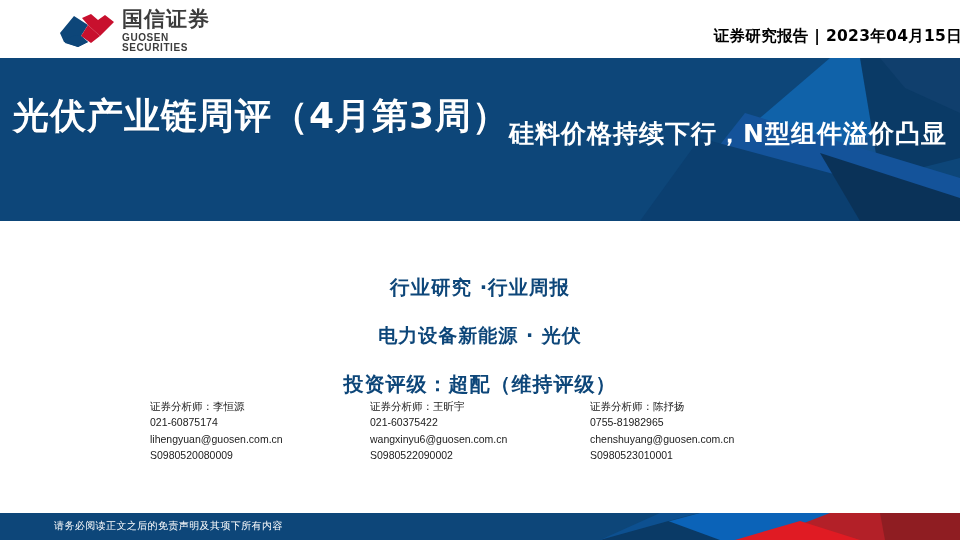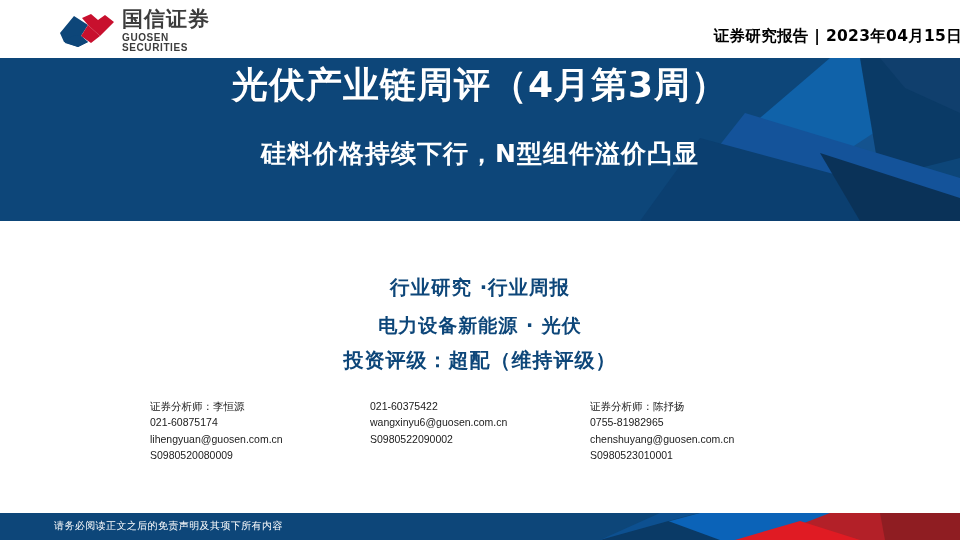--- a/index.html
+++ b/index.html
@@ -86,21 +86,21 @@
   .banner svg.deco {
     position: absolute;
     left: 0; top: 0;
     width: 960px; height: 163px;
   }
   .banner-titles {
     position: absolute;
     left: 0; top: 0;
     width: 960px; height: 116px;
     display: flex;
-    flex-direction: column;
+    flex-direction: row;
     align-items: center;
     justify-content: center;
     text-align: center;
   }
   .banner-title {
     font-size: 36px;
     font-weight: bold;
     color: #ffffff;
     letter-spacing: 1px;
     line-height: 1.1;
@@ -126,22 +126,22 @@
     width: 960px;
     text-align: center;
   }
   .mid-line {
     color: #0d4679;
     font-weight: bold;
     font-family: "DejaVu Sans", sans-serif;
     white-space: nowrap;
   }
   .mid-line-1 { font-size: 19.5px; letter-spacing: 1px; margin-top: 42px; }
-  .mid-line-2 { font-size: 19px; letter-spacing: 1px; margin-top: 12px; }
-  .mid-line-3 { font-size: 20px; letter-spacing: 1px; margin-top: 8px; }
+  .mid-line-2 { font-size: 19px; letter-spacing: 1px; margin-top: 22px; }
+  .mid-line-3 { font-size: 20px; letter-spacing: 1px; margin-top: 22px; }
 
   
   .analysts {
     position: absolute;
     left: 150px; top: 398px;
     width: 660px;
     display: flex;
     justify-content: space-between;
   }
   .analyst {
@@ -231,20 +231,21 @@
   <div class="analysts">
 
     <div class="analyst">
       <div class="a-name">证券分析师：李恒源</div>
       <div class="a-phone">021-60875174</div>
       <div class="a-mail">lihengyuan@guosen.com.cn</div>
       <div class="a-cert">S0980520080009</div>
     </div>
 
     <div class="analyst">
+      <div class="a-name">证券分析师：王昕宇</div>
       <div class="a-phone">021-60375422</div>
       <div class="a-mail">wangxinyu6@guosen.com.cn</div>
       <div class="a-cert">S0980522090002</div>
     </div>
 
     <div class="analyst">
       <div class="a-name">证券分析师：陈抒扬</div>
       <div class="a-phone">0755-81982965</div>
       <div class="a-mail">chenshuyang@guosen.com.cn</div>
       <div class="a-cert">S0980523010001</div>

